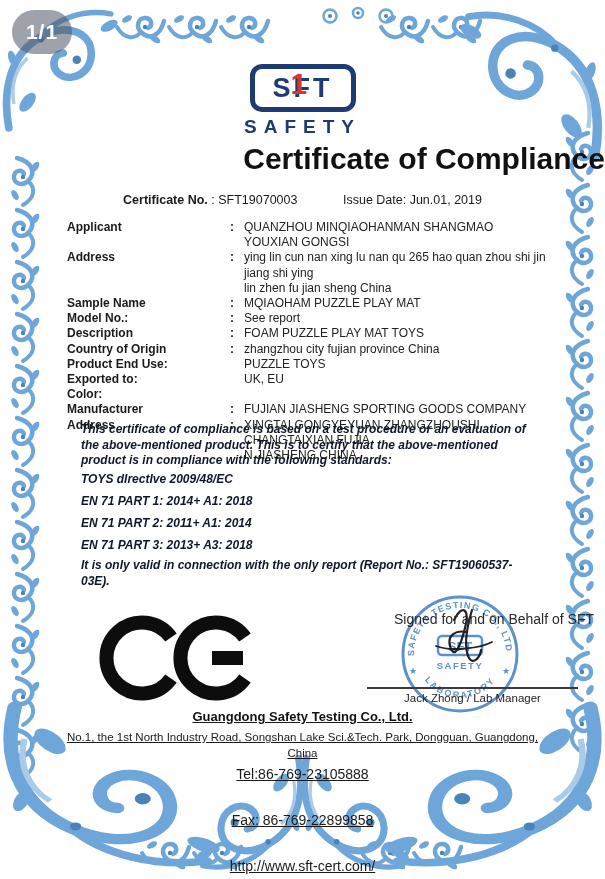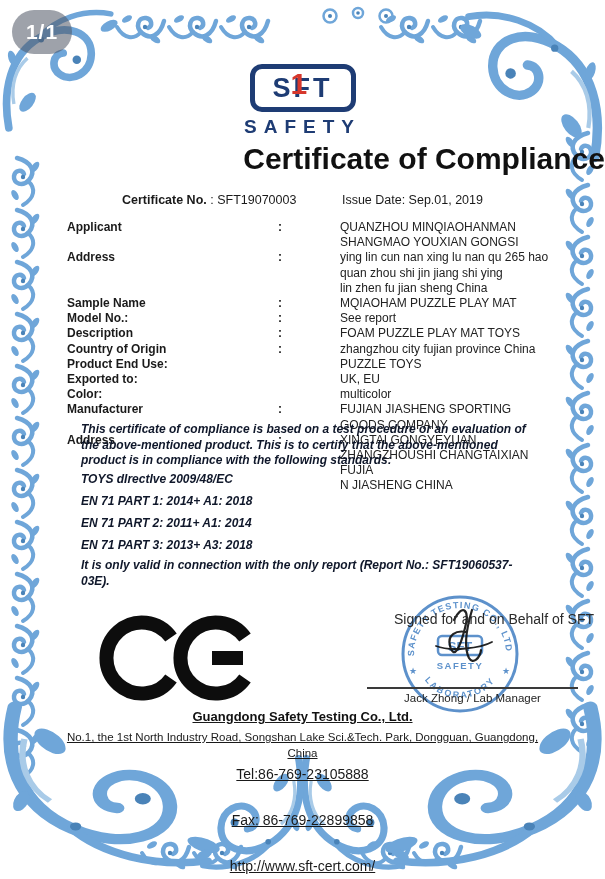--- a/index.html
+++ b/index.html
@@ -19,21 +19,21 @@
   .logo-one{position:absolute;left:36px;top:0px;font-size:30px;font-weight:800;color:#D6372C;line-height:1;}
   .logo-sub{margin-top:4px;font-size:19px;font-weight:800;color:#1E3C74;letter-spacing:7px;}
 
   .title{position:absolute;top:142px;left:0;width:100%;text-align:right;
          font-size:30px;font-weight:bold;color:#111;}
   .certline{position:absolute;top:193px;left:0;width:100%;text-align:center;font-size:12.5px;color:#1a1a1a;}
   .certline .b{font-weight:bold;}
   .certline .issue{margin-left:42px;}
 
   .fields{position:absolute;left:67px;top:220px;width:482px;font-size:12px;line-height:15.2px;}
-  .frow{display:flex;gap:48px;}
+  .frow{display:flex;}
   .flabel{width:163px;font-weight:bold;flex:none;}
   .fsep{width:14px;flex:none;font-weight:bold;}
   .fvalue{flex:1;color:#222;white-space:pre-wrap;}
 
   .statement-block{position:absolute;left:81px;top:422px;width:452px;font-size:12px;
                    font-weight:bold;line-height:15.5px;color:#0f172a;font-style:italic;}
   .directive{margin-top:3px;}
   .std{margin-top:6.5px;}
   .validity{margin-top:5px;}
 
@@ -139,21 +139,21 @@
         <span class="logo-text">SFT</span>
         <span class="logo-one">1</span>
       </div>
       <div class="logo-sub">SAFETY</div>
     </div>
 
     <div class="title">Certificate of Compliance</div>
 
     <div class="certline">
       <span class="b">Certificate No.</span><span> : </span><span>SFT19070003</span>
-      <span class="issue">Issue Date: Sep.01, 2019</span>
+      <span class="issue">Issue Date: Jun.01, 2019</span>
     </div>
 
     <div class="fields">
       <div class="frow">
           <span class="flabel">Applicant</span>
           <span class="fsep">:</span>
           <span class="fvalue">QUANZHOU MINQIAOHANMAN SHANGMAO YOUXIAN GONGSI</span>
         </div>
       <div class="frow">
           <span class="flabel">Address</span>
@@ -187,21 +187,20 @@
           <span class="fvalue">PUZZLE TOYS</span>
         </div>
       <div class="frow">
           <span class="flabel">Exported to:</span>
           <span class="fsep"></span>
           <span class="fvalue">UK, EU</span>
         </div>
       <div class="frow">
           <span class="flabel">Color:</span>
           <span class="fsep"></span>
-          <span class="fvalue">multicolor</span>
         </div>
       <div class="frow">
           <span class="flabel">Manufacturer</span>
           <span class="fsep">:</span>
           <span class="fvalue">FUJIAN JIASHENG SPORTING GOODS COMPANY</span>
         </div>
       <div class="frow">
           <span class="flabel">Address</span>
           <span class="fsep">:</span>
           <span class="fvalue">XINGTAI GONGYEYUAN ZHANGZHOUSHI CHANGTAIXIAN FUJIA

